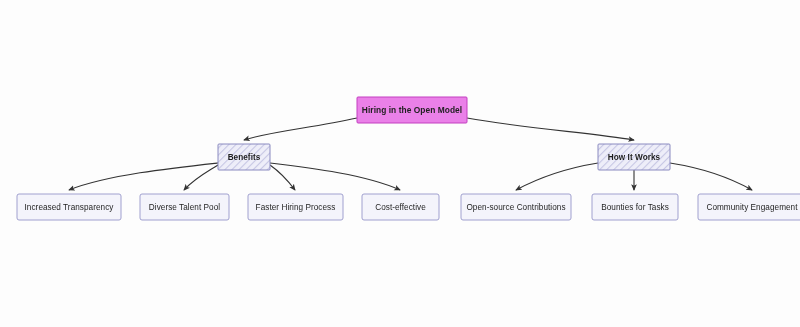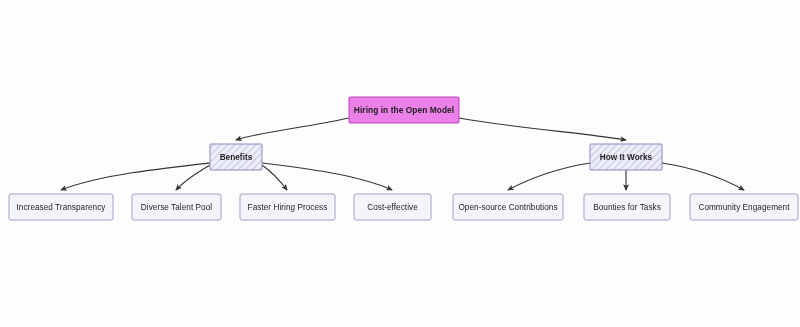--- a/index.html
+++ b/index.html
@@ -10,21 +10,21 @@
     width: 800px;
     height: 327px;
     background: #fdfdfd;
     font-family: "Liberation Sans", sans-serif;
     overflow: hidden;
     position: relative;
   }
   #diagram-canvas {
     position: absolute;
     top: 0;
-    left: 4px;
+    left: 12px;
     width: 645px;
     height: 327px;
   }
   svg.flow {
     position: absolute;
     top: 0;
     left: 0;
     width: 800px;
     height: 327px;
     display: block;

